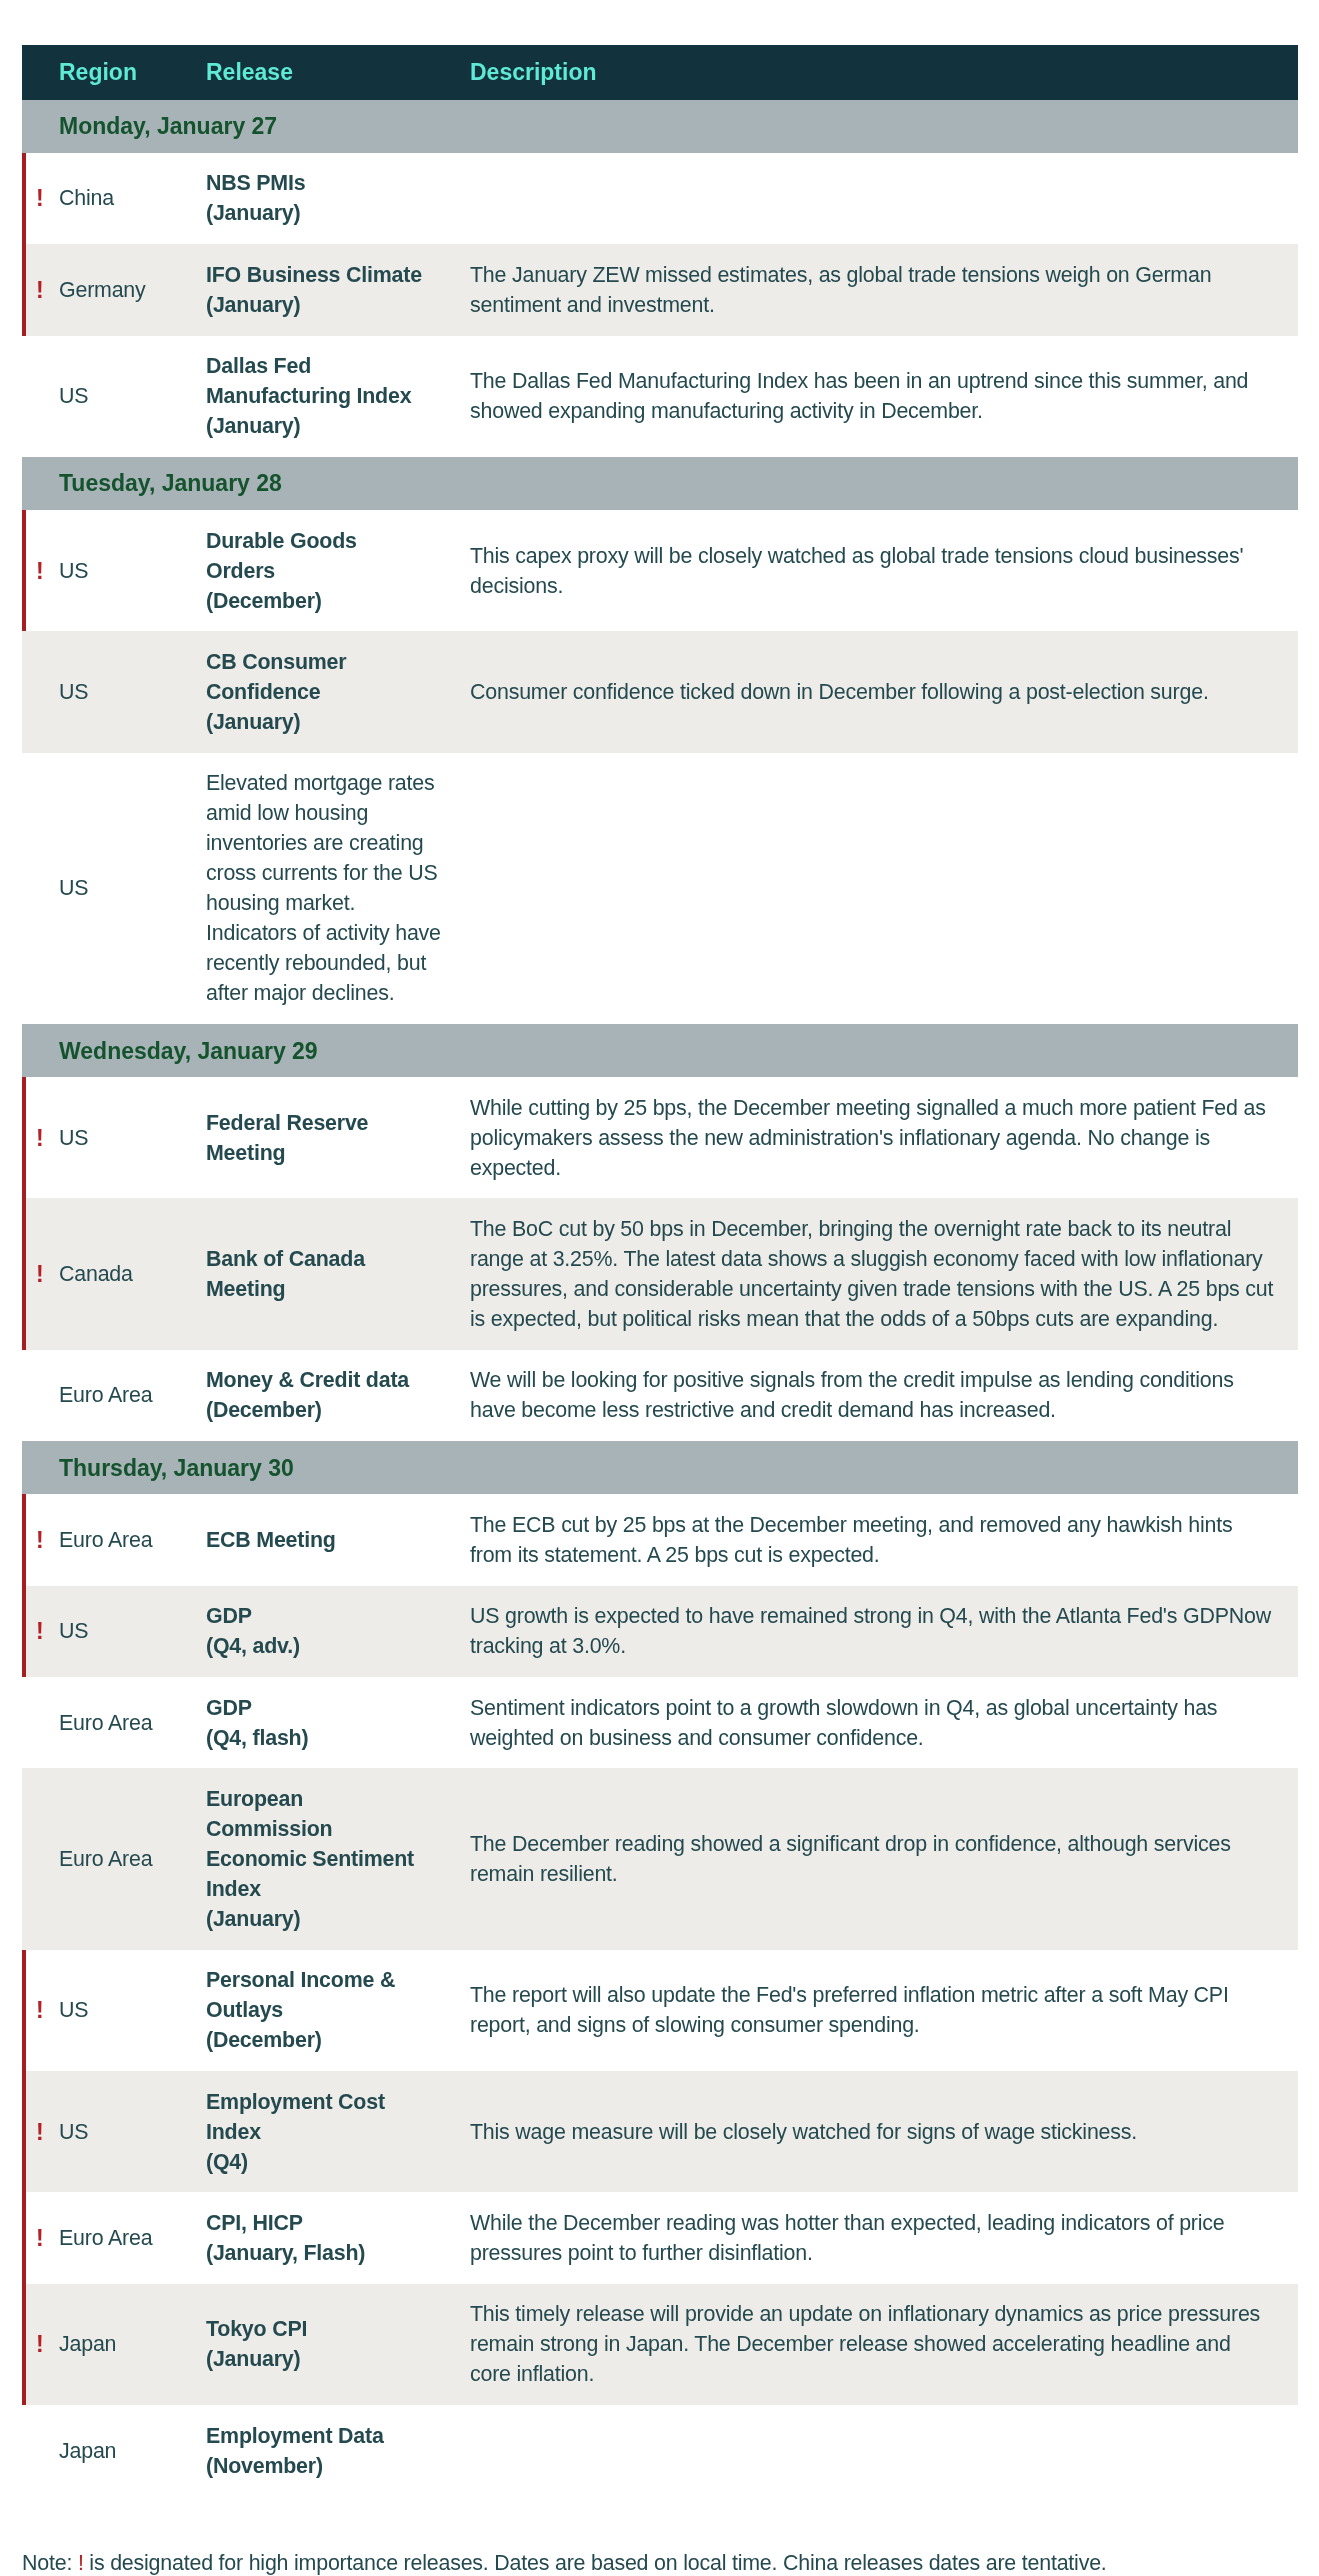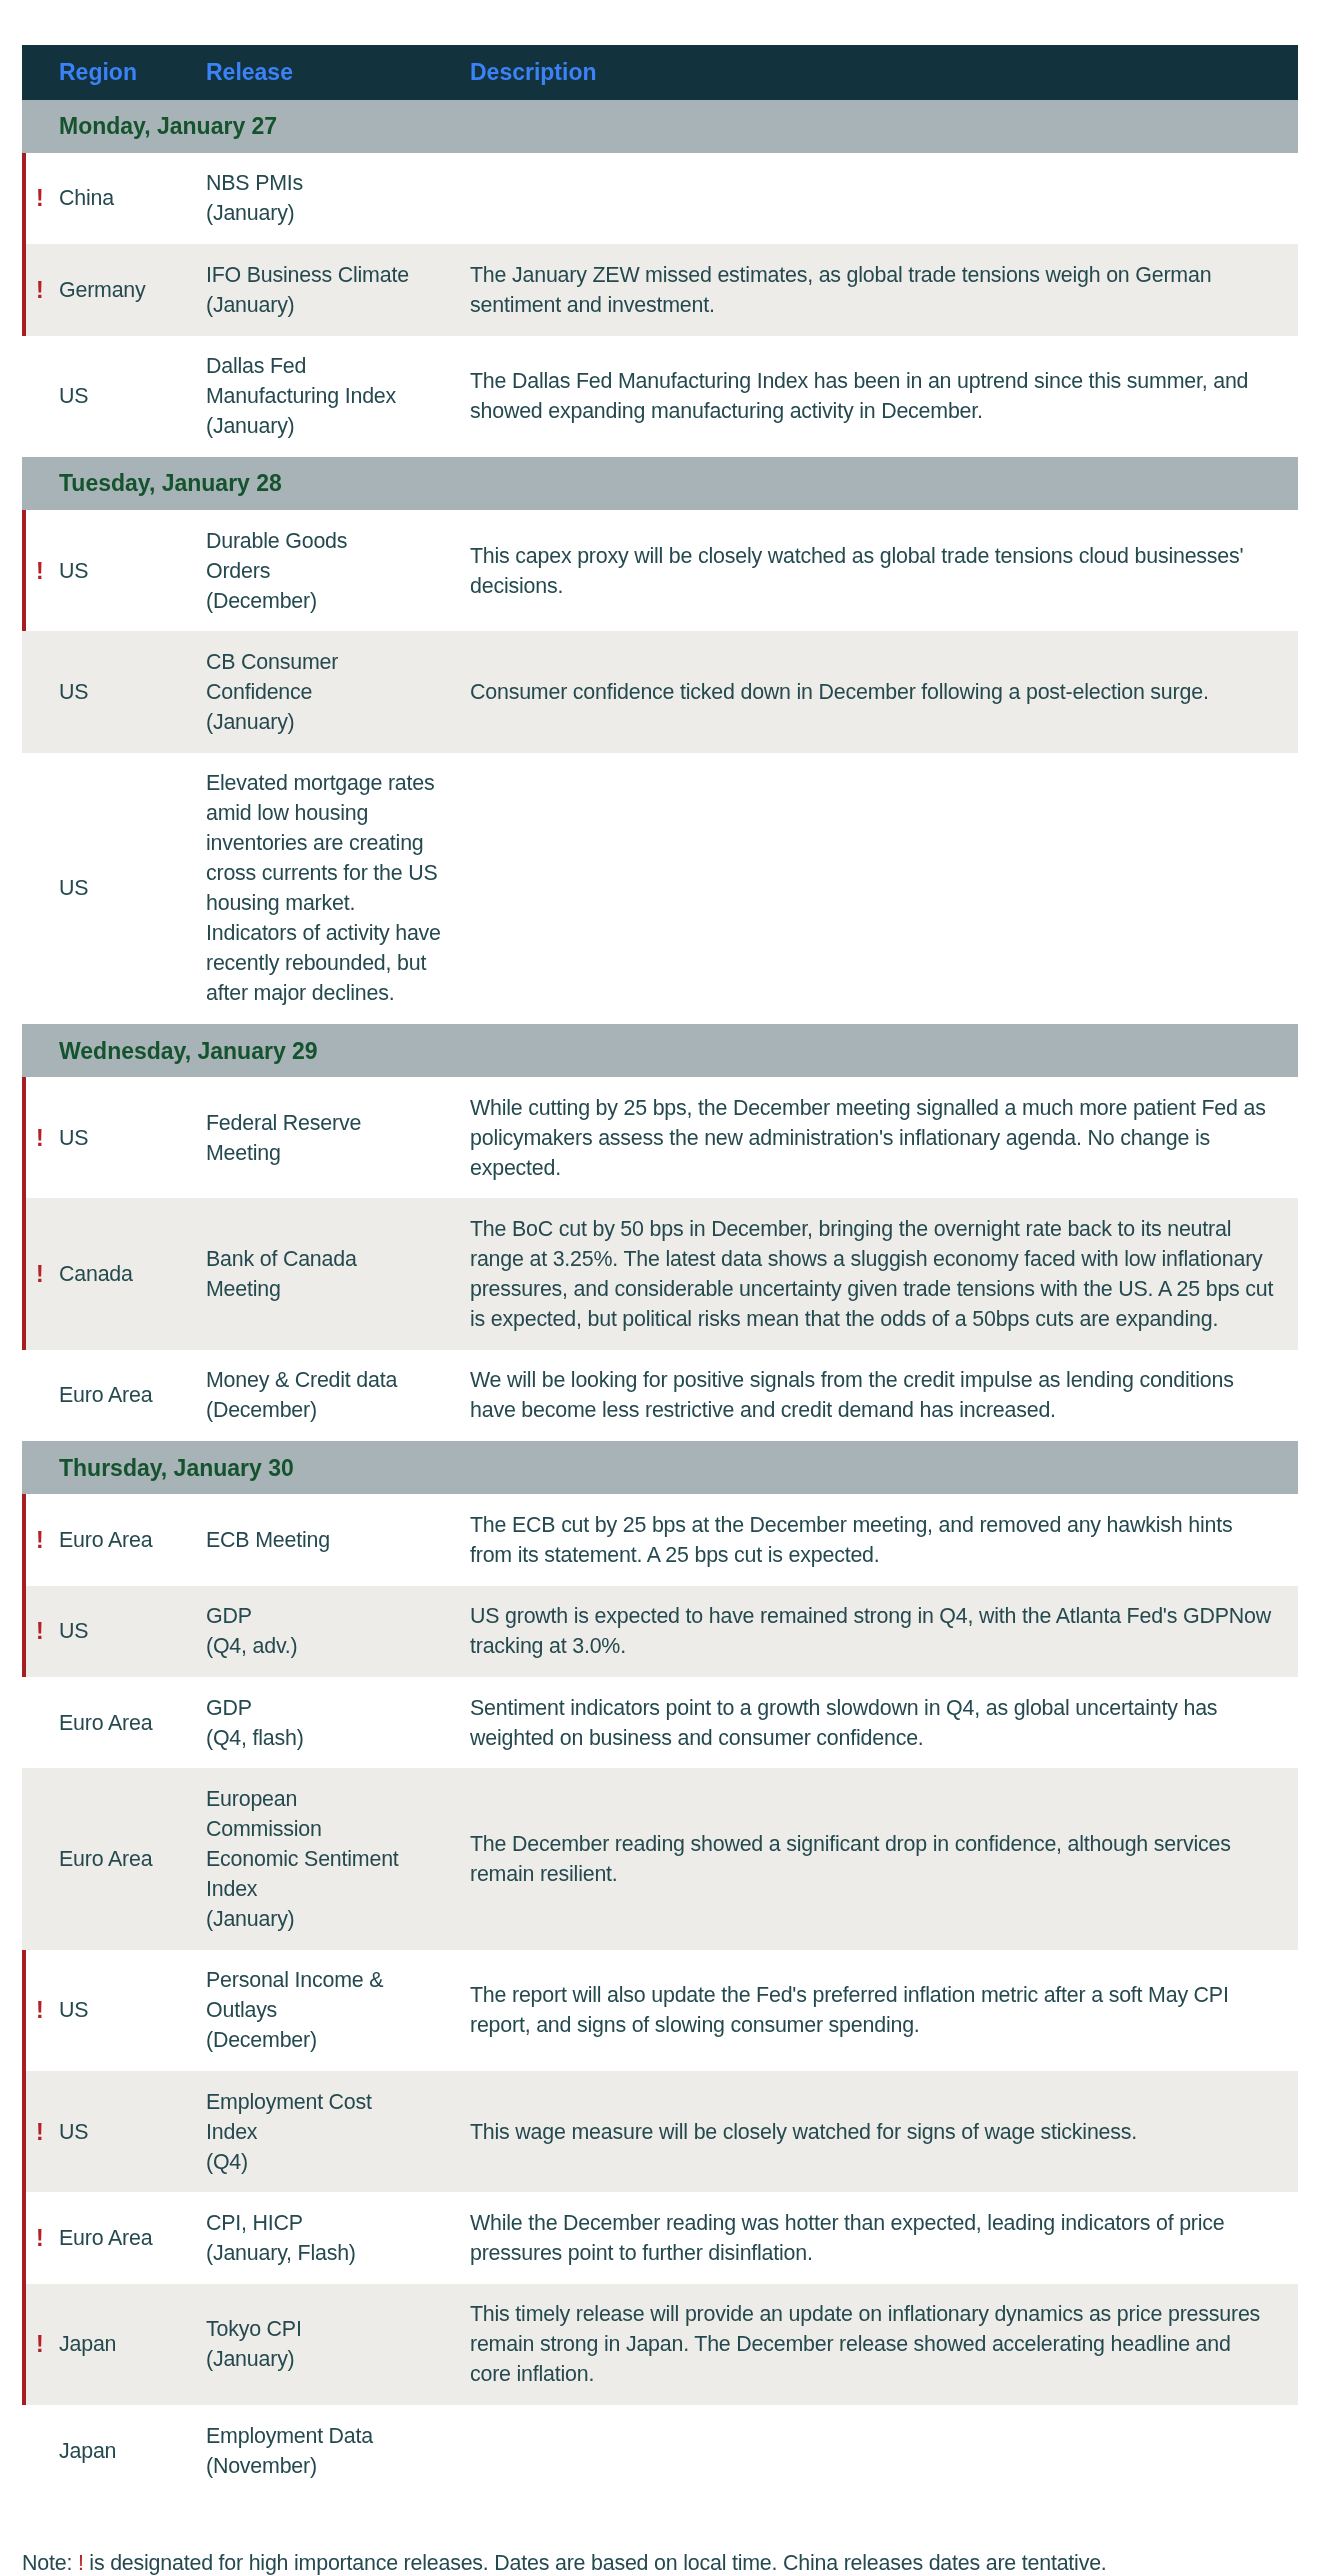--- a/index.html
+++ b/index.html
@@ -15,21 +15,21 @@
     background: #ffffff;
     overflow: hidden;
   }
   .calendar-table { width: 100%; }
 
   .header-row {
     display: grid;
     grid-template-columns: 33px 147px 264px 1fr;
     align-items: center;
     background: #12333d;
-    color: #3b82f6;
+    color: #5eead4;
     font-size: 23px;
     font-weight: 700;
     line-height: 30px;
     padding: 12.4px 0;
     border-left: 4.1px solid transparent;
   }
 
   .day-row {
     background: #a7b3b7;
     color: #14532d;
@@ -55,21 +55,21 @@
     font-size: 21.4px;
     line-height: 30px;
     letter-spacing: -0.2px;
   }
   .marker {
     color: #b42025;
     font-weight: 700;
     font-size: 23px;
     padding-left: 10px;
   }
-  .release { white-space: pre-line; padding-right: 11.5px; }
+  .release { white-space: pre-line; padding-right: 11.5px; font-weight: bold; }
   .description { padding-right: 21.4px; }
 
   .note {
     margin-top: 50px;
     font-size: 21.4px;
     line-height: 33px;
     letter-spacing: -0.2px;
     max-width: 1262px;
     color: #24494f;
   }

